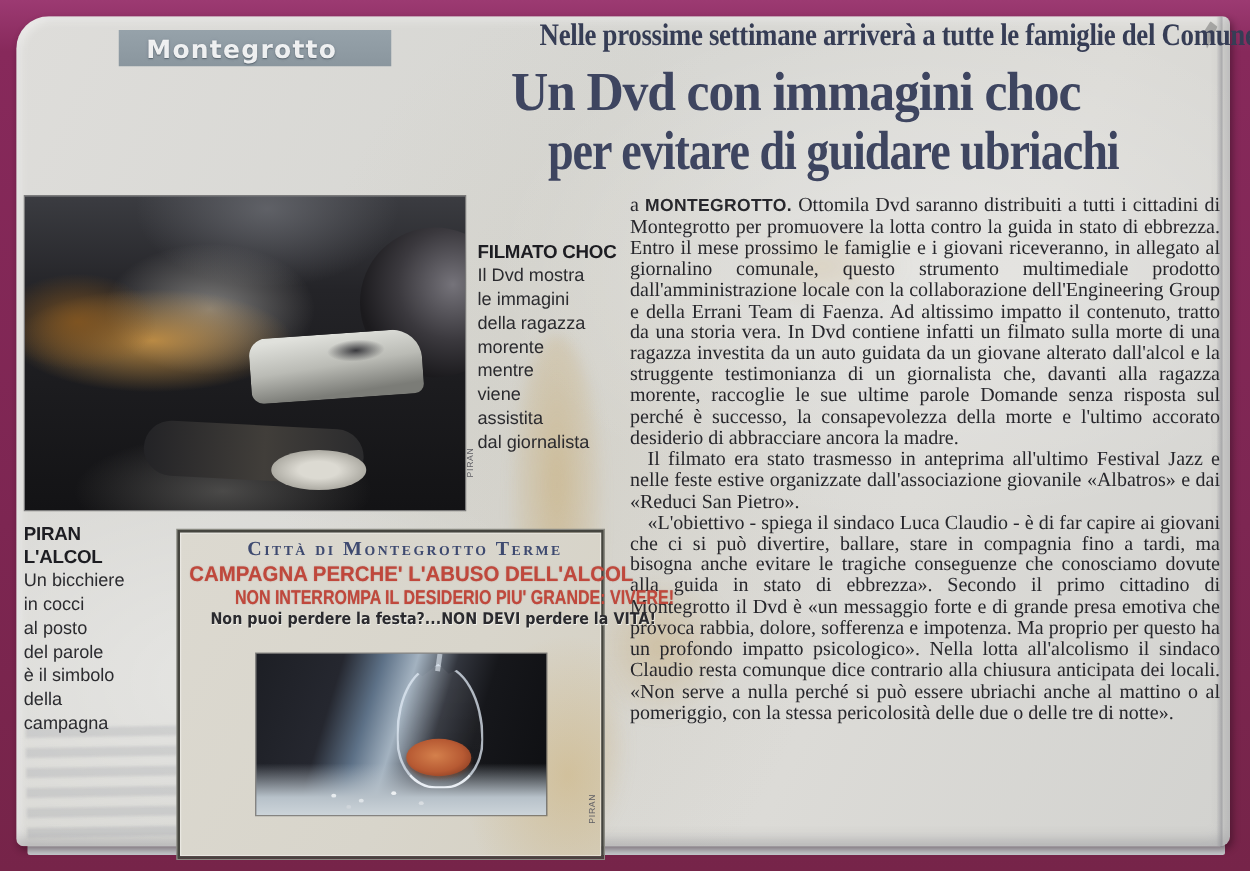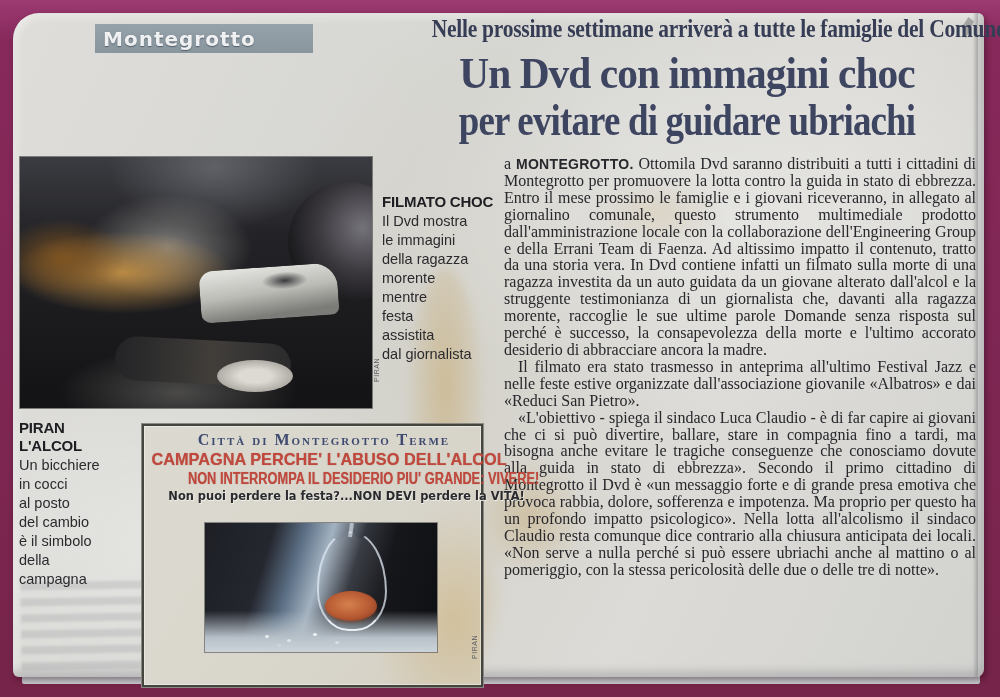--- a/index.html
+++ b/index.html
@@ -30,27 +30,27 @@
   .stain1{left:395px;top:255px;width:75px;height:300px;background:radial-gradient(ellipse at 50% 40%,rgba(193,152,72,0.38),rgba(193,152,72,0.10) 60%,rgba(0,0,0,0) 75%);}
   .stain2{left:455px;top:445px;width:120px;height:120px;background:radial-gradient(circle,rgba(185,142,62,0.30),rgba(0,0,0,0) 70%);}
   .stain3{left:575px;top:165px;width:140px;height:70px;background:radial-gradient(ellipse,rgba(185,142,62,0.16),rgba(0,0,0,0) 70%);}
   .stain4{left:420px;top:510px;width:70px;height:150px;background:radial-gradient(ellipse,rgba(193,152,72,0.30),rgba(0,0,0,0) 72%);}
   .ghost-lines{position:absolute;left:8px;top:568px;width:170px;height:96px;transform:rotate(-1deg);
     background:repeating-linear-gradient(180deg,rgba(105,110,122,0.16) 0 8px,rgba(0,0,0,0) 8px 16px);
     filter:blur(1.3px);}
 
   
   .section-band{position:absolute;left:82px;top:11px;width:218px;height:29px;
-    background:linear-gradient(180deg,#96a2aa,#8a969e);display:flex;align-items:center;padding-left:8px;box-sizing:border-box;}
+    background:linear-gradient(180deg,#96a2aa,#8a969e);display:flex;align-items:center;padding-left:22px;box-sizing:border-box;}
   .section-band span{font-family:"DejaVu Sans",sans-serif;font-weight:700;font-size:20px;letter-spacing:1px;
     color:rgba(255,255,255,0.9);text-shadow:0 1px 1px rgba(80,92,102,0.9), 0 0 2px rgba(130,140,150,0.7);}
   .kicker{position:absolute;left:372px;top:2px;width:598px;text-align:center;white-space:nowrap;}
   .kicker span{display:inline-block;transform:scaleX(0.86);transform-origin:center;
     font-weight:700;font-size:25px;color:#363d55;letter-spacing:-0.3px;}
-  .headline{position:absolute;left:378px;top:37px;width:592px;text-align:center;color:#3e4560;}
+  .headline{position:absolute;left:378px;top:37px;width:592px;color:#3e4560;}
   .headline .hl{display:block;white-space:nowrap;font-weight:700;font-size:44px;line-height:47px;letter-spacing:-1px;}
   .headline .hl1{transform:scaleX(0.94);transform-origin:center;}
   .headline .hl2{transform:scaleX(0.84);transform-origin:center;}
 
   
   .photo-main{position:absolute;left:7px;top:144px;width:352px;height:251px;overflow:hidden;
     background:
       radial-gradient(ellipse 90px 55px at 12% 40%, rgba(130,85,32,0.9), rgba(0,0,0,0) 70%),
       radial-gradient(ellipse 150px 55px at 29% 46%, rgba(208,152,70,0.85), rgba(60,35,15,0) 75%),
       radial-gradient(ellipse 120px 75px at 42% 36%, rgba(188,186,180,0.60), rgba(0,0,0,0) 70%),
@@ -156,38 +156,38 @@
   </div>
   <div class="credit-v credit-main">PIRAN</div>
 
   <div class="caption cap-filmato">
     <div class="cap-title">FILMATO CHOC</div>
     <div class="cap-text">Il Dvd mostra
 le immagini
 della ragazza
 morente
 mentre
-festa
+viene
 assistita
 dal giornalista</div>
   </div>
 
   <div class="article">
     <p><span>a</span> <span class="dateline">MONTEGROTTO.</span><span> Ottomila Dvd saranno distribuiti a tutti i cittadini di Montegrotto per promuovere la lotta contro la guida in stato di ebbrezza. Entro il mese prossimo le famiglie e i giovani riceveranno, in allegato al giornalino comunale, questo strumento multimediale prodotto dall'amministrazione locale con la collaborazione dell'Engineering Group e della Errani Team di Faenza. Ad altissimo impatto il contenuto, tratto da una storia vera. In Dvd contiene infatti un filmato sulla morte di una ragazza investita da un auto guidata da un giovane alterato dall'alcol e la struggente testimonianza di un giornalista che, davanti alla ragazza morente, raccoglie le sue ultime parole Domande senza risposta sul perché è successo, la consapevolezza della morte e l'ultimo accorato desiderio di abbracciare ancora la madre.</span></p>
     <p class="ind">Il filmato era stato trasmesso in anteprima all'ultimo Festival Jazz e nelle feste estive organizzate dall'associazione giovanile «Albatros» e dai «Reduci San Pietro».</p>
     <p class="ind">«L'obiettivo - spiega il sindaco Luca Claudio - è di far capire ai giovani che ci si può divertire, ballare, stare in compagnia fino a tardi, ma bisogna anche evitare le tragiche conseguenze che conosciamo dovute alla guida in stato di ebbrezza». Secondo il primo cittadino di Montegrotto il Dvd è «un messaggio forte e di grande presa emotiva che provoca rabbia, dolore, sofferenza e impotenza. Ma proprio per questo ha un profondo impatto psicologico». Nella lotta all'alcolismo il sindaco Claudio resta comunque dice contrario alla chiusura anticipata dei locali. «Non serve a nulla perché si può essere ubriachi anche al mattino o al pomeriggio, con la stessa pericolosità delle due o delle tre di notte».</p>
   </div>
 
   <div class="caption cap-contro">
     <div class="cap-title">PIRAN
 L'ALCOL</div>
     <div class="cap-text">Un bicchiere
 in cocci
 al posto
-del cambio
+del parole
 è il simbolo
 della
 campagna</div>
   </div>
 
   <div class="poster">
     <div class="poster-header">Città di Montegrotto Terme</div>
     <div class="poster-red poster-red1"><span>CAMPAGNA PERCHE' L'ABUSO DELL'ALCOL</span></div>
     <div class="poster-red poster-red2"><span>NON INTERROMPA IL DESIDERIO PIU' GRANDE: VIVERE!</span></div>
     <div class="poster-tag"><span>Non puoi perdere la festa?...NON DEVI perdere la VITA!</span></div>

